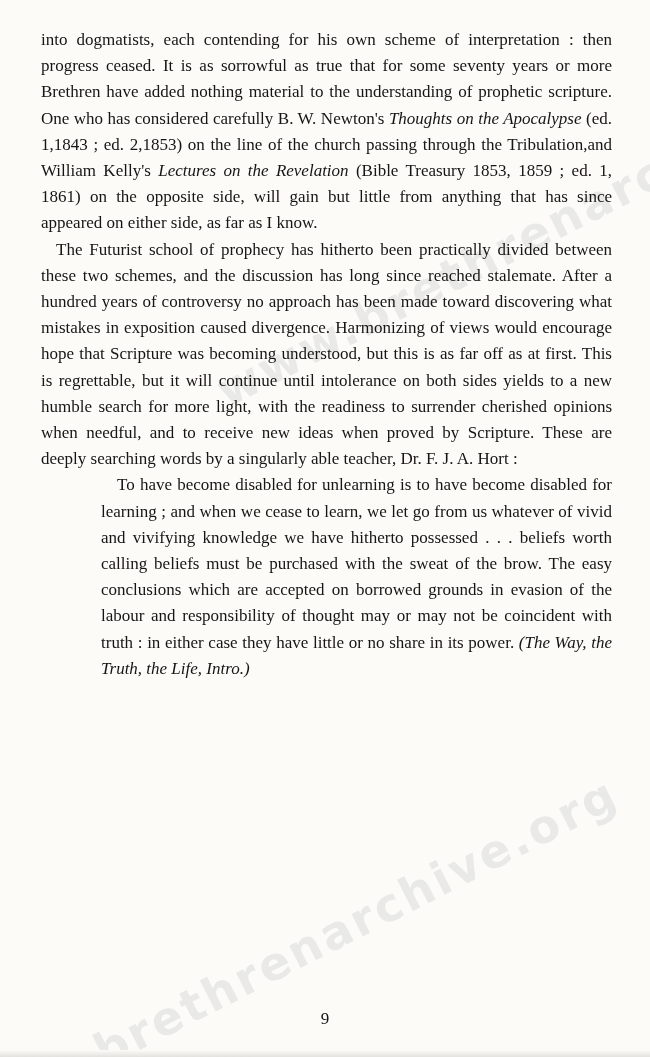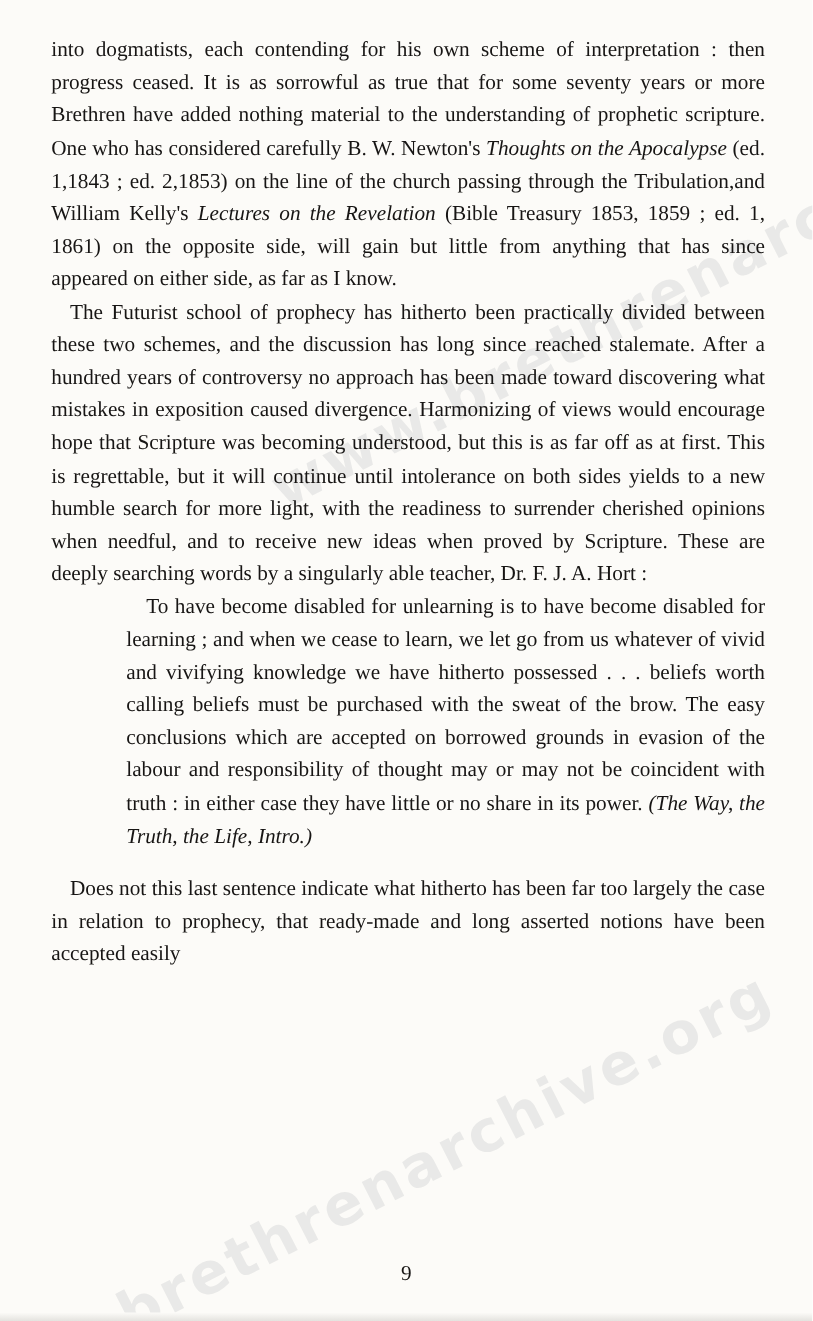--- a/index.html
+++ b/index.html
@@ -86,23 +86,20 @@
     </p>
 
     <p class="indent">
       <span>The Futurist school of prophecy has hitherto been practically divided between these two schemes, and the discussion has long since reached stalemate.  After a hundred years of controversy no approach has been made toward discovering what mistakes in exposition caused divergence.  Harmonizing of views would encourage hope that Scripture was becoming understood, but this is as far off as at first.  This is regrettable, but it will continue until intolerance on both sides yields to a new humble search for more light, with the readiness to surrender cherished opinions when needful, and to receive new ideas when proved by Scripture.  These are deeply searching words by a singularly able teacher, Dr. F. J. A. Hort :</span>
     </p>
 
     <blockquote>
       <span>To have become disabled for unlearning is to have become disabled for learning ;  and when we cease to learn, we let go from us whatever of vivid and vivifying knowledge we have hitherto possessed  .  .  .  beliefs worth calling beliefs must be purchased with the sweat of the brow.   The easy conclusions which are accepted on borrowed grounds in evasion of the labour and responsibility of thought may or may not be coincident with truth :  in either case they have little or no share in its power.   </span><span class="it">(The Way, the Truth, the Life, Intro.)</span>
     </blockquote>
 
-    <p class="indent">
-      <span>Does not this last sentence indicate what hitherto has been far too largely the case in relation to prophecy, that ready-made and long asserted notions have been accepted easily</span>
-    </p>
 
   </div>
 
   <div class="page-number">9</div>
 
   <div class="edge-bottom"></div>
 
 </div>
 
 </body></html>

